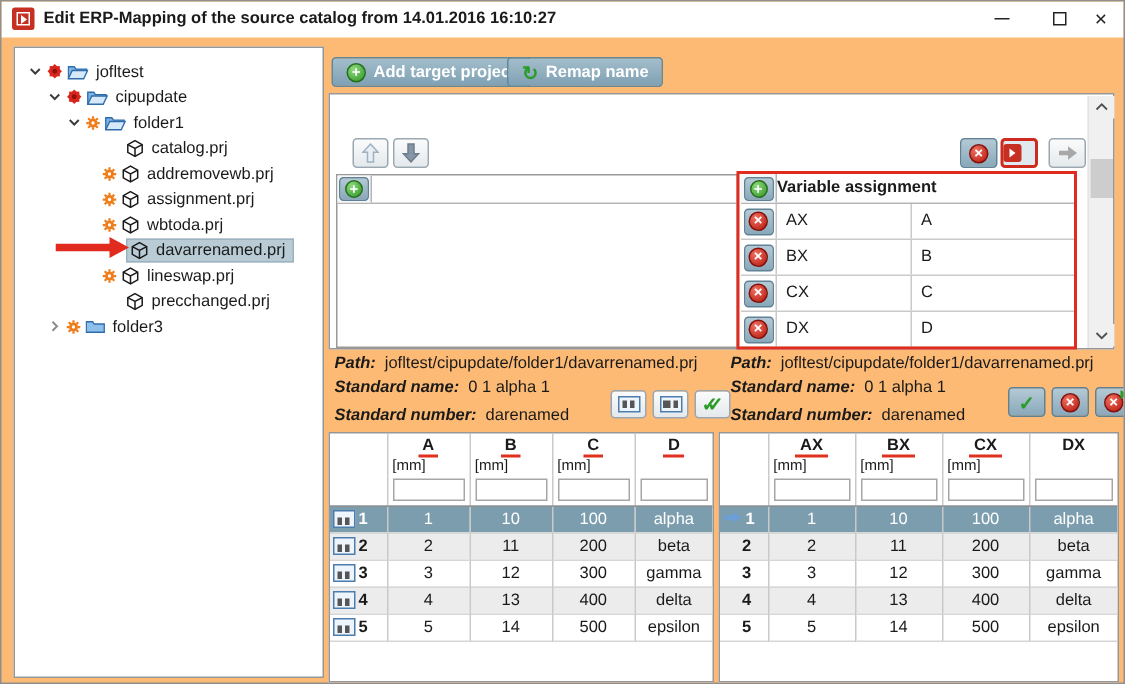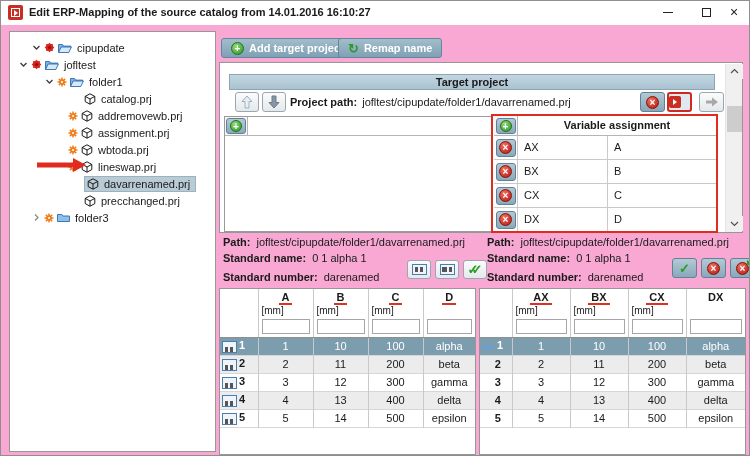--- a/index.html
+++ b/index.html
@@ -1,18 +1,18 @@
 <!DOCTYPE html>
 <html><head>
 <meta charset="utf-8">
 <style>
   * { margin:0; padding:0; box-sizing:border-box; }
   html,body { background:#d7d7d7; }
   #app {
-    position:relative; width:750px; height:456px; background:#f9a8d4;
+    position:relative; width:750px; height:456px; background:#fdba74;
     border:1px solid #8f8f8f; overflow:hidden;
     font-family:"Liberation Sans", sans-serif; font-size:11px; color:#1a1a1a;
   }
   
   .titlebar { position:absolute; left:0; top:0; width:100%; height:24px; background:#fff; display:flex; align-items:center; }
   .appicon { position:absolute; left:7px; top:4px; width:15px; height:15px; background:#c62f21; border-radius:2px;
              display:flex; align-items:center; justify-content:center; }
   .appicon .ibox { width:9px; height:9px; border:1px solid #fff; display:flex; align-items:center; justify-content:center; }
   .appicon .tri { width:0; height:0; border-left:4px solid #fff; border-top:3px solid transparent; border-bottom:3px solid transparent; }
   .wtitle { position:absolute; left:28px; top:5px; font-size:11px; font-weight:600; white-space:nowrap; }
@@ -51,35 +51,35 @@
   .appjump .mini { width:12px; height:12px; background:#c62f21; border-radius:2px; display:flex; align-items:center; justify-content:center; }
   .appjump .tri { width:0; height:0; border-left:4px solid #fff; border-top:3px solid transparent; border-bottom:3px solid transparent; }
   
   .ctable { position:absolute; left:4px; top:53px; width:268px; height:116px; border:1px solid #9a9a9a; background:#fff; }
   .ctable .chead { display:flex; height:19px; border-bottom:1px solid #b5b5b5; align-items:stretch; }
   .cell-btn { width:23px; border-right:1px solid #b5b5b5; display:flex; align-items:center; justify-content:center; background:#f4f6f8; }
   .chead .ctitle { flex:1; text-align:center; font-weight:700; line-height:18px; }
   .vtable { position:absolute; left:274px; top:53px; width:222px; height:116px; background:#fff; }
   .vhead { display:flex; height:20px; border-bottom:1px solid #b5b5b5; font-weight:700; }
   .vhead .h1 { width:90px; border-right:1px solid #b5b5b5; text-align:center; line-height:19px; }
-  .vhead .h2 { flex:1; text-align:center; line-height:19px; }
+  .vhead .h2 { flex:1; text-align:left; line-height:19px; }
   .vrow { display:flex; height:24px; border-bottom:1px solid #c9c9c9; align-items:stretch; }
   .vrow .vbtn { width:24px; display:flex; align-items:center; justify-content:center; border-right:1px solid #c9c9c9; }
   .vrow .vbtn .icon-btn { width:20px; height:18px; }
   .vrow .c1 { width:90px; border-right:1px solid #c9c9c9; padding:5px 0 0 6px; }
   .vrow .c2 { flex:1; padding:5px 0 0 6px; }
   .redframe { position:absolute; left:490px; top:113px; width:227px; height:119px; border:2px solid #e02b1e; pointer-events:none; z-index:5; }
   
   .sbar { position:absolute; left:505px; top:1px; width:17px; height:168px; background:#f0f0f0; border-left:1px solid #e3e3e3; }
   .sbtn { position:absolute; left:0; width:17px; height:15px; display:flex; align-items:center; justify-content:center; background:#f0f0f0; }
   .sthumb { position:absolute; left:1px; top:42px; width:15px; height:26px; background:#cdcdcd; }
   
   .details { position:absolute; width:260px; }
   .dline { height:16px; white-space:nowrap; }
-  .dline b { font-weight:700; margin-right:6px; }
+  .dline b { font-weight:700; margin-right:6px;font-style:italic; }
   .mini-btn { position:absolute; width:24px; height:19px; }
   .mini-box { width:15px; height:11px; border:1px solid #4d7dae; background:#eef4fb; display:flex; align-items:center; justify-content:center; gap:2px; }
   .mini-box i { width:3px; height:5px; background:#555; }
   .chk { color:#2a9b28; font-weight:700; font-size:13px; line-height:1; }
   .dblchk .chk+.chk { margin-left:-7px; }
   .greencorner { position:absolute; right:2px; top:1px; width:0; height:0;
     border-left:5px solid #2a9b28; border-top:3px solid transparent; border-bottom:3px solid transparent; }
   
   .tpanel { position:absolute; top:287px; height:167px; border:1px solid #979797; background:#fff; overflow:hidden; }
   .dtable { border-collapse:collapse; width:100%; table-layout:fixed; }
@@ -120,20 +120,43 @@
       </button>
     <button class="winbtn" style="left:688px">
         <span class="maxglyph"></span>
       </button>
     <button class="winbtn" style="left:716px">
         <span class="closeglyph">×</span>
       </button>
   </div>
 
   <div class="treepanel">
+    <div class="trow" style="padding-left:9px">
+      <span class="chev">
+          <svg width="9" height="9">
+            <polyline points="1.5,3 4.5,6 7.5,3" fill="none" stroke="#3c3c3c" stroke-width="1.3"></polyline>
+          </svg>
+        </span>
+      <span class="tico">
+          <svg width="11" height="11" viewBox="0 0 11 11">
+            <g fill="#da251c">
+              <rect x="2.1" y="2.1" width="6.8" height="6.8" transform="rotate(45 5.5 5.5)"></rect>
+              <rect x="2.1" y="2.1" width="6.8" height="6.8"></rect>
+            </g>
+            <circle cx="5.5" cy="5.5" r="1.6" fill="#8c130c"></circle>
+          </svg>
+        </span>
+      <span class="tico">
+          <svg width="14" height="12" viewBox="0 0 14 12">
+            <path d="M0.5 10.5 V2.5 h4 l1.2 1.6 h7 v2" fill="#7fb2e5" stroke="#2f6cab" stroke-width="0.9"></path>
+            <path d="M0.5 10.5 L3.2 5 h10.2 l-2.6 5.5 z" fill="#d6e9fb" stroke="#2f6cab" stroke-width="0.9"></path>
+          </svg>
+        </span>
+      <span class="tlabel">jofltest</span>
+    </div>
     <div class="trow" style="padding-left:22px">
       <span class="chev">
           <svg width="9" height="9">
             <polyline points="1.5,3 4.5,6 7.5,3" fill="none" stroke="#3c3c3c" stroke-width="1.3"></polyline>
           </svg>
         </span>
       <span class="tico">
           <svg width="11" height="11" viewBox="0 0 11 11">
             <g fill="#da251c">
               <rect x="2.1" y="2.1" width="6.8" height="6.8" transform="rotate(45 5.5 5.5)"></rect>
@@ -142,43 +165,20 @@
             <circle cx="5.5" cy="5.5" r="1.6" fill="#8c130c"></circle>
           </svg>
         </span>
       <span class="tico">
           <svg width="14" height="12" viewBox="0 0 14 12">
             <path d="M0.5 10.5 V2.5 h4 l1.2 1.6 h7 v2" fill="#7fb2e5" stroke="#2f6cab" stroke-width="0.9"></path>
             <path d="M0.5 10.5 L3.2 5 h10.2 l-2.6 5.5 z" fill="#d6e9fb" stroke="#2f6cab" stroke-width="0.9"></path>
           </svg>
         </span>
       <span class="tlabel">cipupdate</span>
-    </div>
-    <div class="trow" style="padding-left:9px">
-      <span class="chev">
-          <svg width="9" height="9">
-            <polyline points="1.5,3 4.5,6 7.5,3" fill="none" stroke="#3c3c3c" stroke-width="1.3"></polyline>
-          </svg>
-        </span>
-      <span class="tico">
-          <svg width="11" height="11" viewBox="0 0 11 11">
-            <g fill="#da251c">
-              <rect x="2.1" y="2.1" width="6.8" height="6.8" transform="rotate(45 5.5 5.5)"></rect>
-              <rect x="2.1" y="2.1" width="6.8" height="6.8"></rect>
-            </g>
-            <circle cx="5.5" cy="5.5" r="1.6" fill="#8c130c"></circle>
-          </svg>
-        </span>
-      <span class="tico">
-          <svg width="14" height="12" viewBox="0 0 14 12">
-            <path d="M0.5 10.5 V2.5 h4 l1.2 1.6 h7 v2" fill="#7fb2e5" stroke="#2f6cab" stroke-width="0.9"></path>
-            <path d="M0.5 10.5 L3.2 5 h10.2 l-2.6 5.5 z" fill="#d6e9fb" stroke="#2f6cab" stroke-width="0.9"></path>
-          </svg>
-        </span>
-      <span class="tlabel">jofltest</span>
     </div>
     <div class="trow" style="padding-left:35px">
       <span class="chev">
           <svg width="9" height="9">
             <polyline points="1.5,3 4.5,6 7.5,3" fill="none" stroke="#3c3c3c" stroke-width="1.3"></polyline>
           </svg>
         </span>
       <span class="tico">
           <svg width="10" height="10" viewBox="0 0 10 10">
             <g stroke="#ef7d1a" stroke-width="1.5">
@@ -280,20 +280,31 @@
           </svg>
         </span>
       <span class="tico">
           <svg width="12" height="12" viewBox="0 0 12 12">
             <polygon points="6,0.8 10.8,3.4 10.8,8.6 6,11.2 1.2,8.6 1.2,3.4" fill="none" stroke="#1a1a1a" stroke-width="1"></polygon>
             <path d="M1.2 3.4 L6 6 L10.8 3.4 M6 6 V11.2" fill="none" stroke="#1a1a1a" stroke-width="1"></path>
           </svg>
         </span>
       <span class="tlabel">wbtoda.prj</span>
     </div>
+    <div class="trow" style="padding-left:74px">
+      <span class="selwrap">
+        <span class="tico">
+            <svg width="12" height="12" viewBox="0 0 12 12">
+              <polygon points="6,0.8 10.8,3.4 10.8,8.6 6,11.2 1.2,8.6 1.2,3.4" fill="none" stroke="#1a1a1a" stroke-width="1"></polygon>
+              <path d="M1.2 3.4 L6 6 L10.8 3.4 M6 6 V11.2" fill="none" stroke="#1a1a1a" stroke-width="1"></path>
+            </svg>
+          </span>
+        <span class="tlabel">davarrenamed.prj</span>
+      </span>
+    </div>
     <div class="trow" style="padding-left:58px">
       <span class="tico">
           <svg width="10" height="10" viewBox="0 0 10 10">
             <g stroke="#ef7d1a" stroke-width="1.5">
               <line x1="5" y1="0.5" x2="5" y2="2.2"></line>
               <line x1="5" y1="7.8" x2="5" y2="9.5"></line>
               <line x1="0.5" y1="5" x2="2.2" y2="5"></line>
               <line x1="7.8" y1="5" x2="9.5" y2="5"></line>
               <line x1="1.8" y1="1.8" x2="3" y2="3"></line>
               <line x1="7" y1="7" x2="8.2" y2="8.2"></line>
@@ -306,31 +317,20 @@
         </span>
       <span class="tico">
           <svg width="12" height="12" viewBox="0 0 12 12">
             <polygon points="6,0.8 10.8,3.4 10.8,8.6 6,11.2 1.2,8.6 1.2,3.4" fill="none" stroke="#1a1a1a" stroke-width="1"></polygon>
             <path d="M1.2 3.4 L6 6 L10.8 3.4 M6 6 V11.2" fill="none" stroke="#1a1a1a" stroke-width="1"></path>
           </svg>
         </span>
       <span class="tlabel">lineswap.prj</span>
     </div>
     <div class="trow" style="padding-left:74px">
-      <span class="selwrap">
-        <span class="tico">
-            <svg width="12" height="12" viewBox="0 0 12 12">
-              <polygon points="6,0.8 10.8,3.4 10.8,8.6 6,11.2 1.2,8.6 1.2,3.4" fill="none" stroke="#1a1a1a" stroke-width="1"></polygon>
-              <path d="M1.2 3.4 L6 6 L10.8 3.4 M6 6 V11.2" fill="none" stroke="#1a1a1a" stroke-width="1"></path>
-            </svg>
-          </span>
-        <span class="tlabel">davarrenamed.prj</span>
-      </span>
-    </div>
-    <div class="trow" style="padding-left:74px">
       <span class="tico">
           <svg width="12" height="12" viewBox="0 0 12 12">
             <polygon points="6,0.8 10.8,3.4 10.8,8.6 6,11.2 1.2,8.6 1.2,3.4" fill="none" stroke="#1a1a1a" stroke-width="1"></polygon>
             <path d="M1.2 3.4 L6 6 L10.8 3.4 M6 6 V11.2" fill="none" stroke="#1a1a1a" stroke-width="1"></path>
           </svg>
         </span>
       <span class="tlabel">precchanged.prj</span>
     </div>
     <div class="trow" style="padding-left:22px">
       <span class="chev">
@@ -373,35 +373,31 @@
   <button class="btn-primary" style="left:220px; top:37px">
     <span class="circle green">+</span>
     <span>Add target project</span>
   </button>
   <button class="btn-primary" style="left:337px; top:37px">
     <span style="color:#2a9b28;font-weight:700;font-size:13px;line-height:1">↻</span>
     <span>Remap name</span>
   </button>
 
   <div class="mainpanel">
-    <div class="hdrbar">Target project</div>
 
     <button class="updown flat-btn" style="left:15px">
       <svg width="12" height="14">
           <polygon points="6,1 11,6.5 8,6.5 8,13 4,13 4,6.5 1,6.5" fill="#e8eef3" stroke="#9fb0c0"></polygon>
         </svg>
     </button>
     <button class="updown flat-btn" style="left:42px">
       <svg width="12" height="14">
           <polygon points="6,13 1,7.5 4,7.5 4,1 8,1 8,7.5 11,7.5" fill="#8696a6" stroke="#6c7d8c"></polygon>
         </svg>
     </button>
-    <div class="pathline">
-      <b>Project path:</b><span>jofltest/cipupdate/folder1/davarrenamed.prj</span>
-    </div>
     <button class="rowbtn icon-btn" style="left:420px">
       <span class="circle red">×</span>
     </button>
     <button class="rowbtn appjump" style="left:447px">
       <span class="mini">
           <span class="tri"></span>
         </span>
     </button>
     <button class="rowbtn flat-btn" style="left:479px">
       <svg width="14" height="10">

